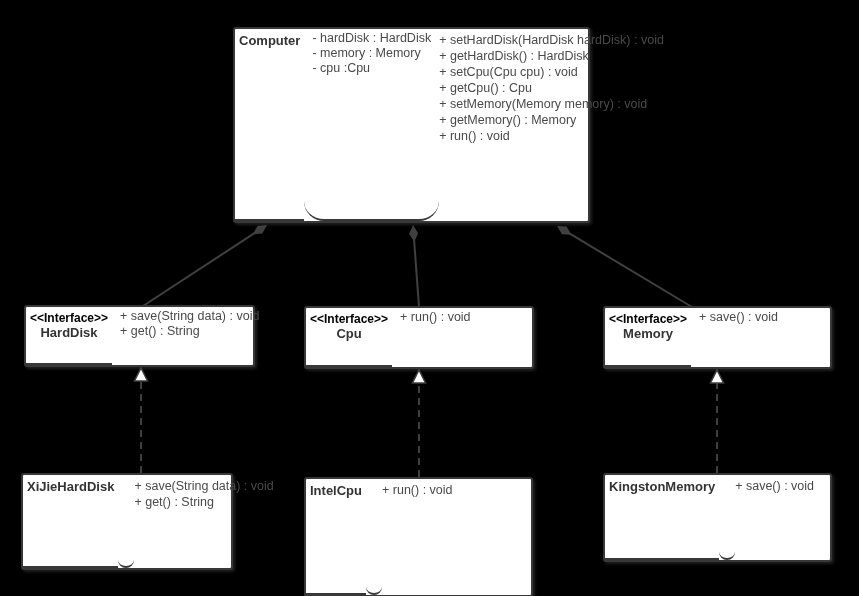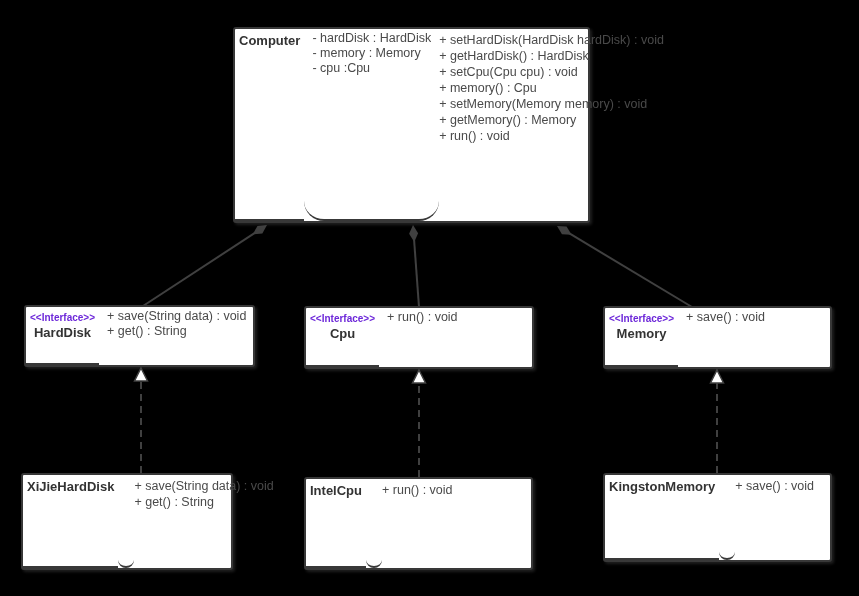--- a/index.html
+++ b/index.html
@@ -27,24 +27,24 @@
     font-weight:bold;
     color:#333333;
     font-size:13px;
     line-height:15px;
     padding:4px 4px 3px 4px;
     border-bottom:2px solid #383838;
     flex:0 0 auto;
   }
   .uml-stereotype{
     display:block;
-    font-size:10px;
+    font-size:12px;
     line-height:14px;
     font-weight:bold;
-    color:#6d28d9;
+    color:#000000;
   }
   .uml-fields{
     flex:0 0 auto;
     border-bottom:2px solid #383838;
     padding:2px 8px;
     font-size:12.5px;
     line-height:15px;
     min-height:26px;
     box-sizing:border-box;
     border-radius:20px;
@@ -92,21 +92,21 @@
       <div class="uml-title"><span>Computer</span></div>
       <div class="uml-fields">
         <div class="uml-member">- hardDisk : HardDisk</div>
         <div class="uml-member">- memory : Memory</div>
         <div class="uml-member">- cpu :Cpu</div>
       </div>
       <div class="uml-methods">
         <div class="uml-member">+ setHardDisk(HardDisk hardDisk) : void</div>
         <div class="uml-member">+ getHardDisk() : HardDisk</div>
         <div class="uml-member">+ setCpu(Cpu cpu) : void</div>
-        <div class="uml-member">+ memory() : Cpu</div>
+        <div class="uml-member">+ getCpu() : Cpu</div>
         <div class="uml-member">+ setMemory(Memory memory) : void</div>
         <div class="uml-member">+ getMemory() : Memory</div>
         <div class="uml-member">+ run() : void</div>
       </div>
     </div>
     <div class="uml-class" style="left: 24px; top: 305px; width: 231px; height: 62px;">
       <div class="uml-title"><span class="uml-stereotype">&lt;&lt;Interface&gt;&gt;</span><span>HardDisk</span></div>
       <div class="uml-methods" style="line-height: 14.5px; padding: 2px 8px;">
         <div class="uml-member">+ save(String data) : void</div>
         <div class="uml-member">+ get() : String</div>
@@ -125,21 +125,21 @@
       </div>
     </div>
     <div class="uml-class" style="left: 21px; top: 473px; width: 212px; height: 97px;">
       <div class="uml-title"><span>XiJieHardDisk</span></div>
       <div class="uml-fields"></div>
       <div class="uml-methods">
         <div class="uml-member">+ save(String data) : void</div>
         <div class="uml-member">+ get() : String</div>
       </div>
     </div>
-    <div class="uml-class" style="left: 304px; top: 477px; width: 229px; height: 93px;">
+    <div class="uml-class" style="left: 304px; top: 477px; width: 229px; height: 120px;">
       <div class="uml-title"><span>IntelCpu</span></div>
       <div class="uml-fields"></div>
       <div class="uml-methods">
         <div class="uml-member">+ run() : void</div>
       </div>
     </div>
     <div class="uml-class" style="left: 603px; top: 473px; width: 229px; height: 89px;">
       <div class="uml-title"><span>KingstonMemory</span></div>
       <div class="uml-fields"></div>
       <div class="uml-methods">

